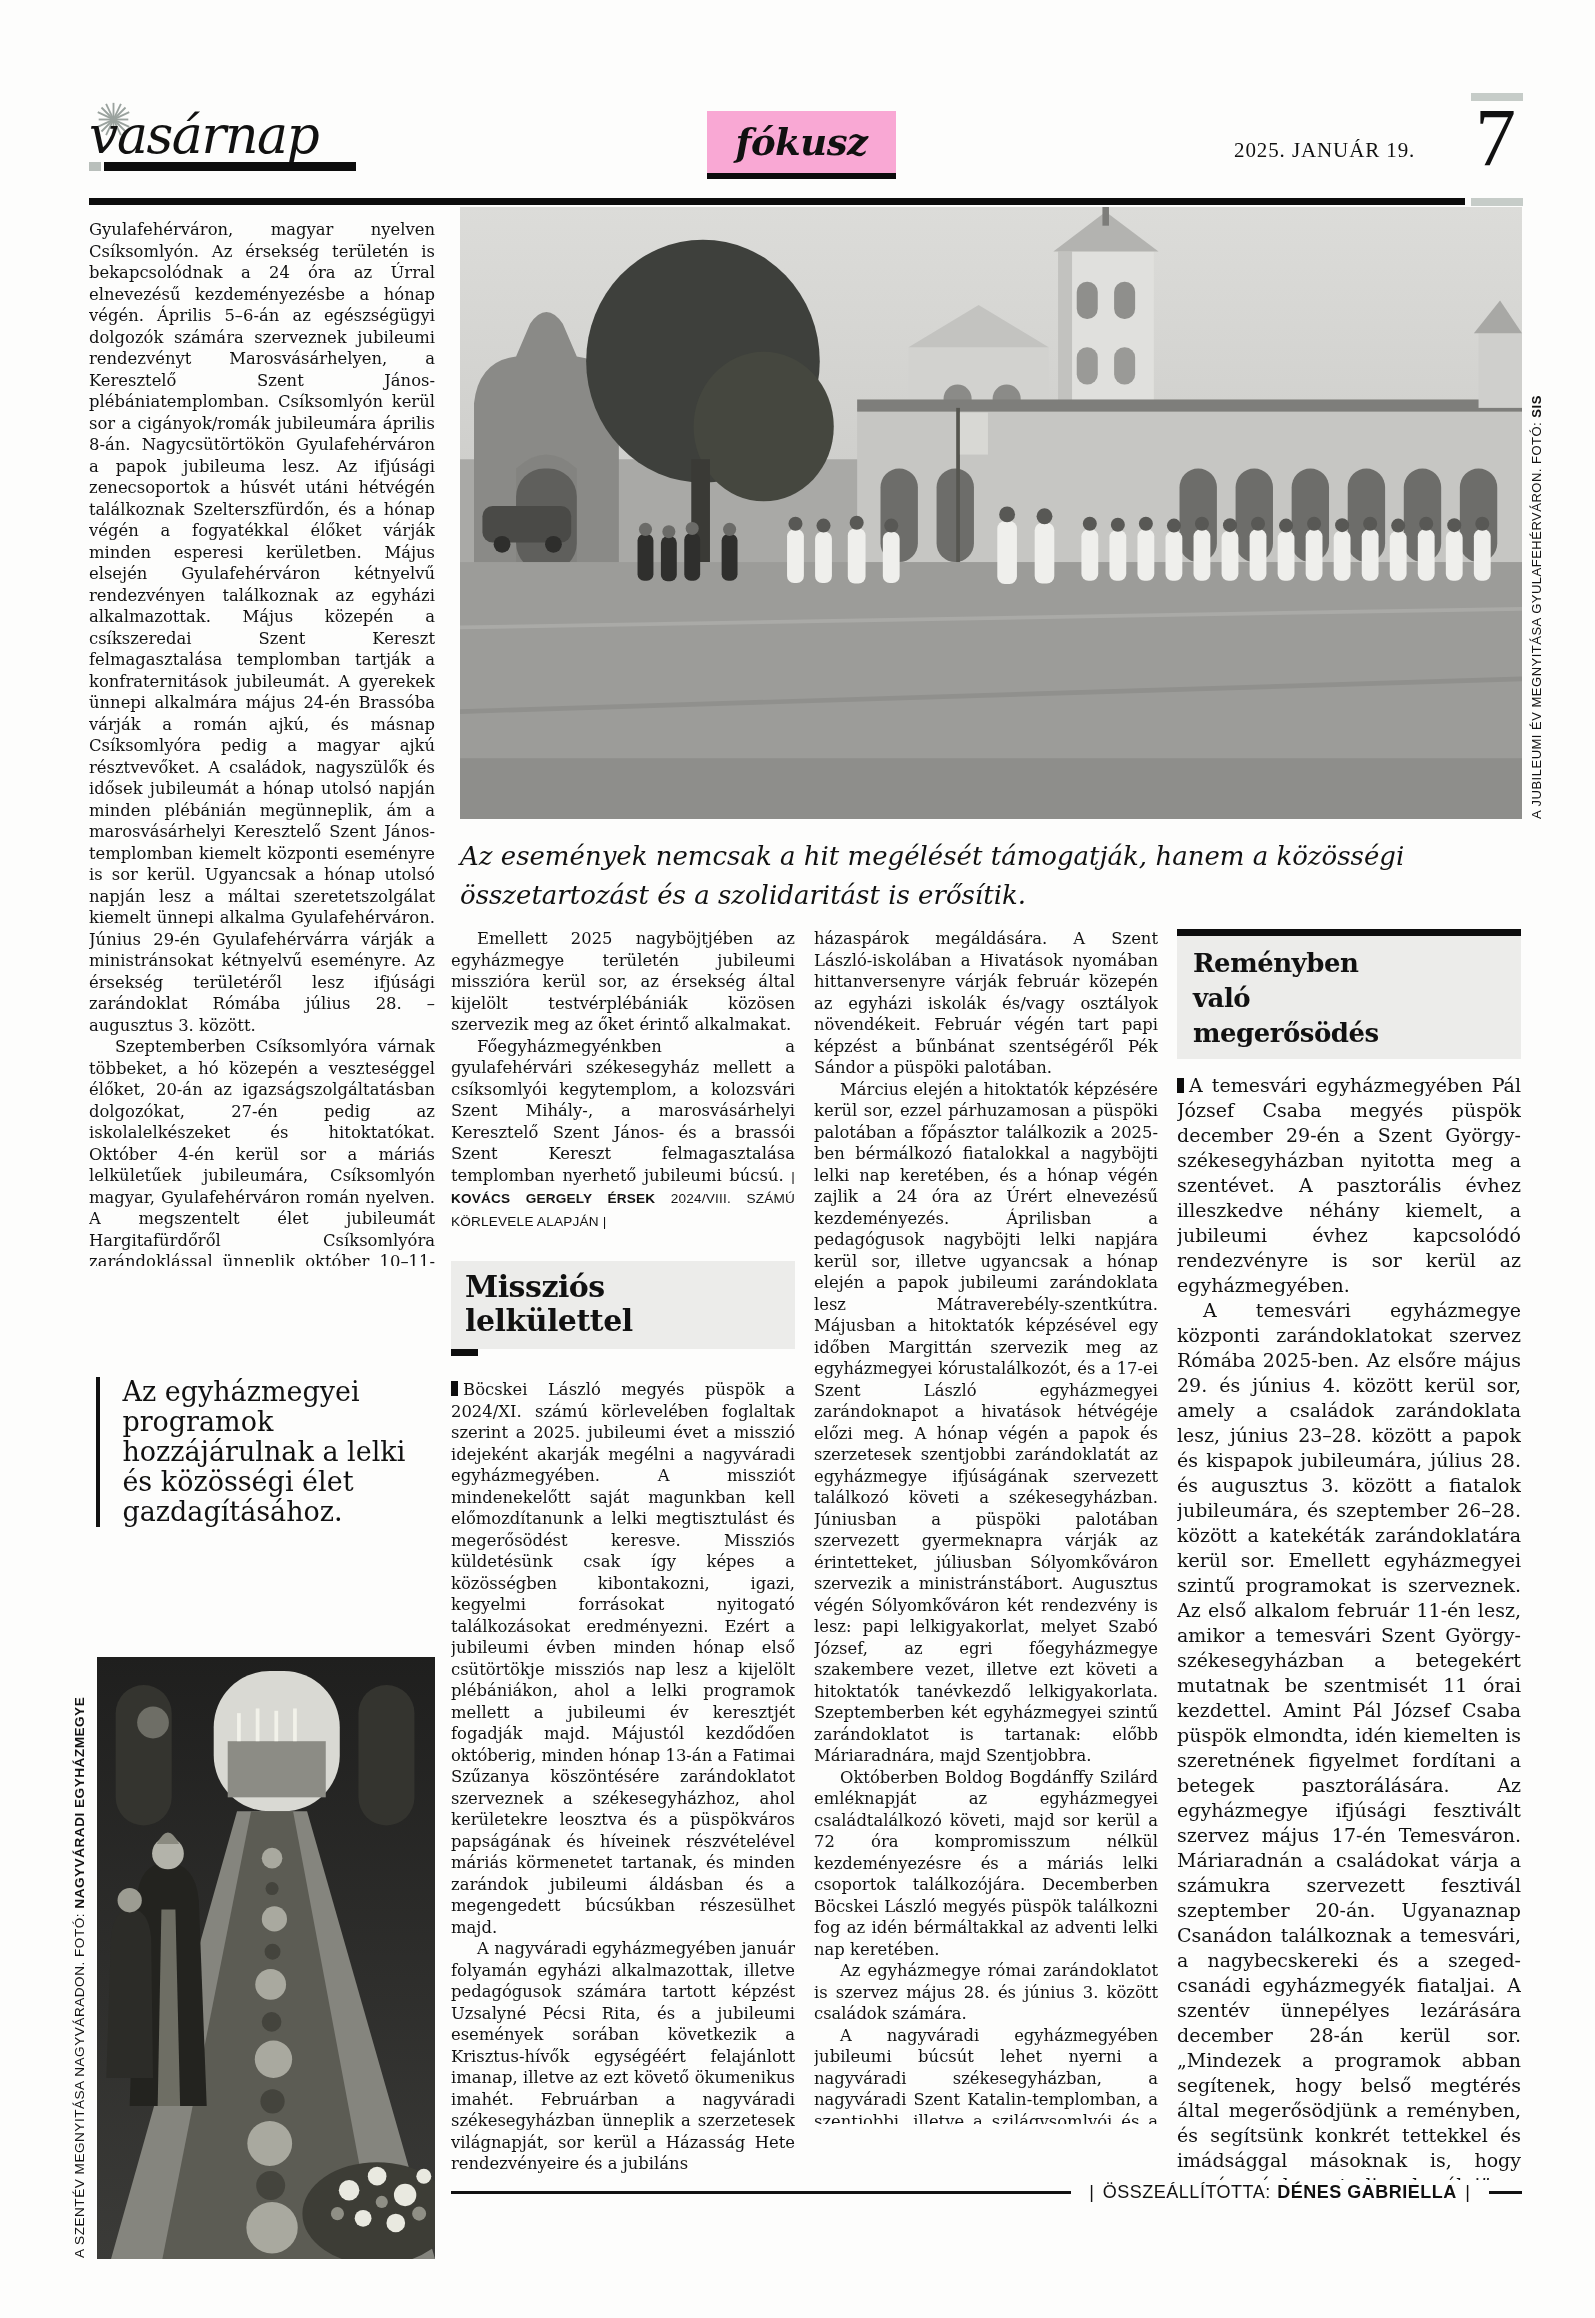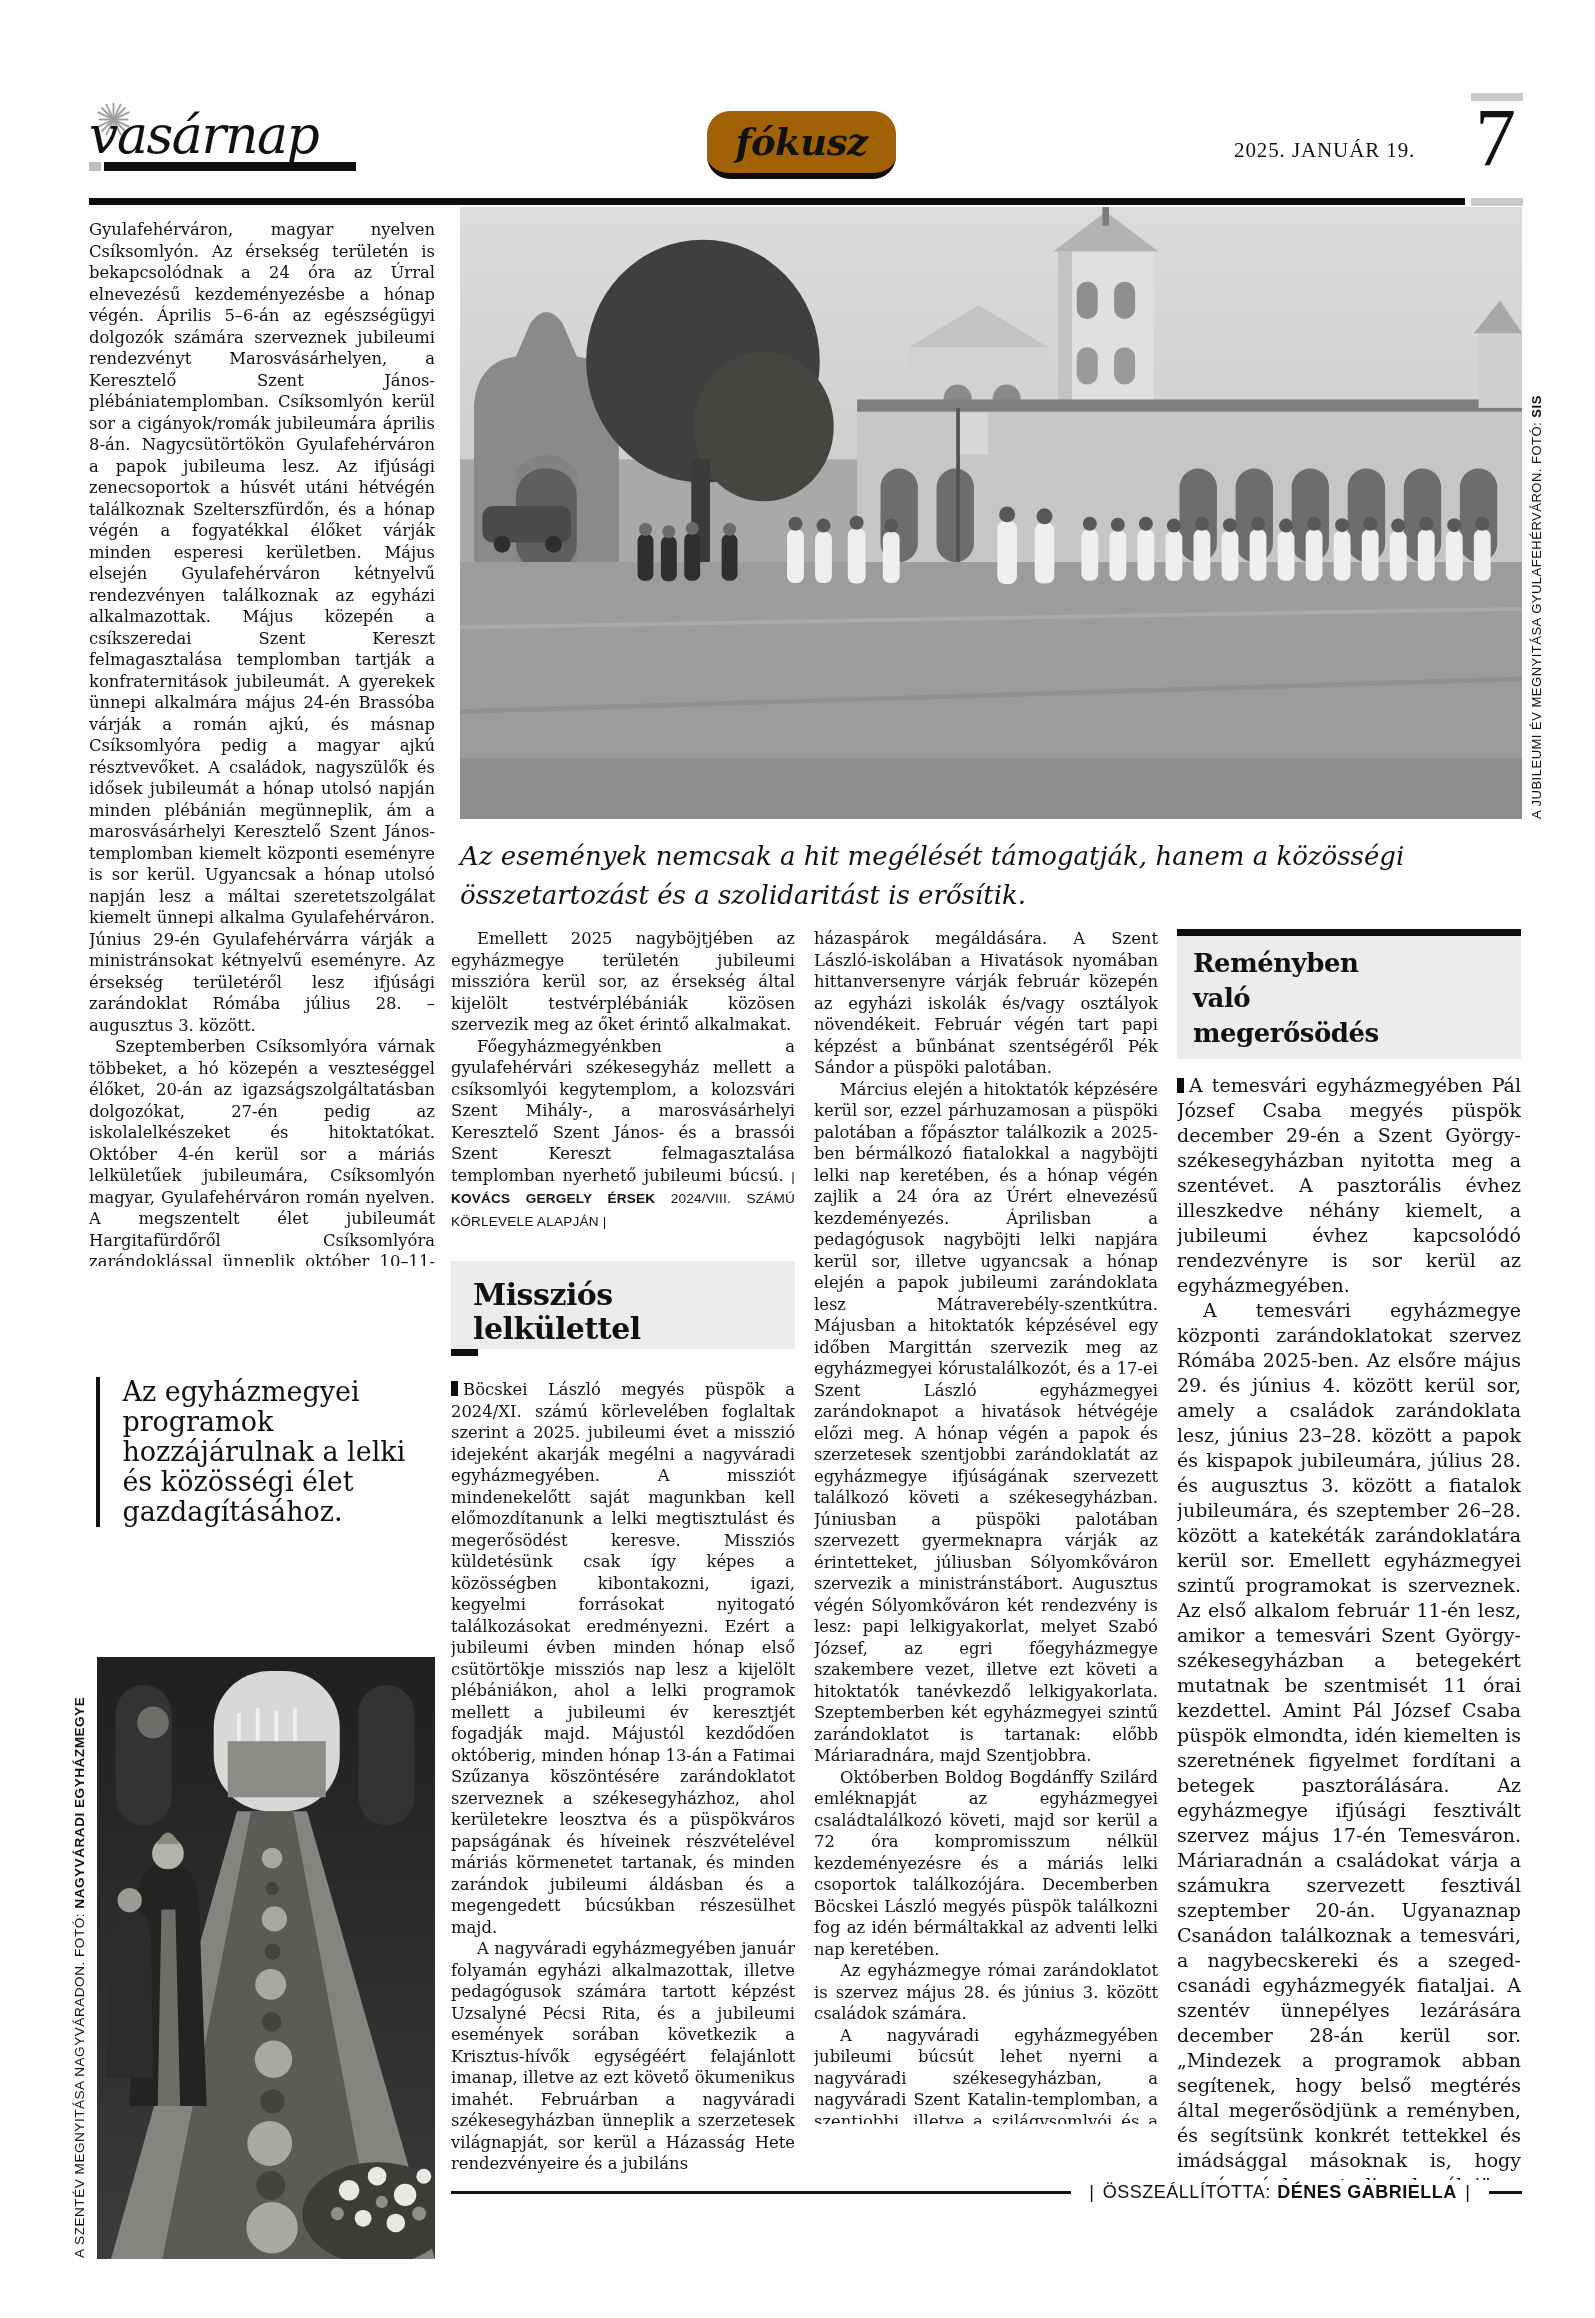--- a/index.html
+++ b/index.html
@@ -3,21 +3,21 @@
 <meta charset="utf-8">
 <style>
   html,body{margin:0;padding:0;background:#e9e9e7;}
   #page{position:relative;width:1595px;height:2319px;background:#fdfdfc;font-family:"DejaVu Serif",serif;color:#111;overflow:hidden;}
   
   #masthead{position:absolute;left:89px;top:102px;width:280px;height:93px;}
   #logo-star{position:absolute;left:5.6px;top:-0.9px;width:37px;height:37px;}
   #logo-text{position:absolute;left:0;top:2.8px;font-style:italic;font-size:52px;letter-spacing:-1.4px;white-space:nowrap;}
   #logo-bar{position:absolute;left:15px;top:60px;width:252px;height:9.3px;background:#0d0d0d;}
   #logo-tick{position:absolute;left:0;top:60px;width:12px;height:9.3px;background:#b9bfbb;}
-  #section-box{position:absolute;left:707px;top:111px;width:189px;height:62px;background:#a16207;border-bottom:6.5px solid #0c0c0c;display:flex;align-items:center;justify-content:center;border-radius:23px;}
+  #section-box{position:absolute;left:707px;top:111px;width:189px;height:62px;background:#f9a8d4;border-bottom:6.5px solid #0c0c0c;display:flex;align-items:center;justify-content:center;}
   #section-box span{font-style:italic;font-weight:bold;font-size:37px;letter-spacing:-0.5px;}
   #issue-date{position:absolute;left:1234px;top:138px;width:220px;text-align:left;font-size:21px;letter-spacing:0.9px;font-family:"Liberation Serif",serif;}
   #pageno{position:absolute;left:1467px;top:97px;width:57px;text-align:center;font-size:82px;line-height:82px;font-family:"Liberation Serif",serif;font-weight:400;}
   .corner-tick{position:absolute;width:52px;height:7.5px;background:#c6ccc8;}
   #tick-top{left:1471px;top:93px;}
   #tick-bottom{left:1471px;top:198px;}
   #head-rule{position:absolute;left:89px;top:198px;width:1376px;height:6.5px;background:#0d0d0d;}
   
   .tcol{position:absolute;overflow:hidden;font-size:16.4px;line-height:21.5px;}
   .tcol p{margin:0;text-align:justify;}
@@ -25,21 +25,21 @@
   #col1{left:89px;top:219px;width:346px;height:1047px;}
   #col2top{left:451px;top:928px;width:344px;height:327px;}
   #col2body{left:451px;top:1379px;width:344px;height:795px;}
   #col3{left:814px;top:928px;width:344px;height:1196px;}
   #col4body{left:1177px;top:1073px;width:344px;height:1107px;font-size:19px;line-height:25px;}
   .pmark{display:inline-block;width:6.5px;height:15px;background:#0d0d0d;margin-right:5.6px;vertical-align:-1.4px;}
   .credit{font-family:"Liberation Sans",sans-serif;font-size:13.6px;letter-spacing:0.2px;}
   .credit .cname{font-weight:bold;}
   
   #h2box{position:absolute;left:451px;top:1261px;width:344px;height:88px;background:#ececea;box-sizing:border-box;padding:9.3px 0 0 14px;}
-  #h2box h2{margin:8px;font-size:30px;line-height:34px;font-weight:bold;letter-spacing:-0.5px;width:224px;}
+  #h2box h2{margin:0;font-size:30px;line-height:34px;font-weight:bold;letter-spacing:-0.5px;width:224px;}
   #h2mark{position:absolute;left:451px;top:1349px;width:27px;height:6.5px;background:#0d0d0d;}
   #h3rule{position:absolute;left:1177px;top:929px;width:344px;height:6.5px;background:#0d0d0d;}
   #h3box{position:absolute;left:1177px;top:936px;width:344px;height:123px;background:#ececea;box-sizing:border-box;padding:10.3px 0 0 16px;}
   #h3box h2{margin:0;font-size:26px;line-height:35px;font-weight:bold;letter-spacing:-0.5px;width:210px;}
   
   #pullquote{position:absolute;left:96px;top:1377px;width:327px;border-left:4.7px solid #111;padding-left:22.4px;box-sizing:border-box;font-size:27px;line-height:30px;}
   
   #photo-main{position:absolute;left:460px;top:207px;width:1062px;height:612px;background:#c9c9c7;overflow:hidden;}
   #photo-caption{position:absolute;left:460px;top:837px;width:1066px;font-style:italic;font-size:26px;line-height:39px;}
   .vtext{position:absolute;white-space:nowrap;transform-origin:0 0;transform:rotate(-90deg);font-family:"Liberation Sans",sans-serif;font-size:13px;letter-spacing:0.5px;color:#111;}

